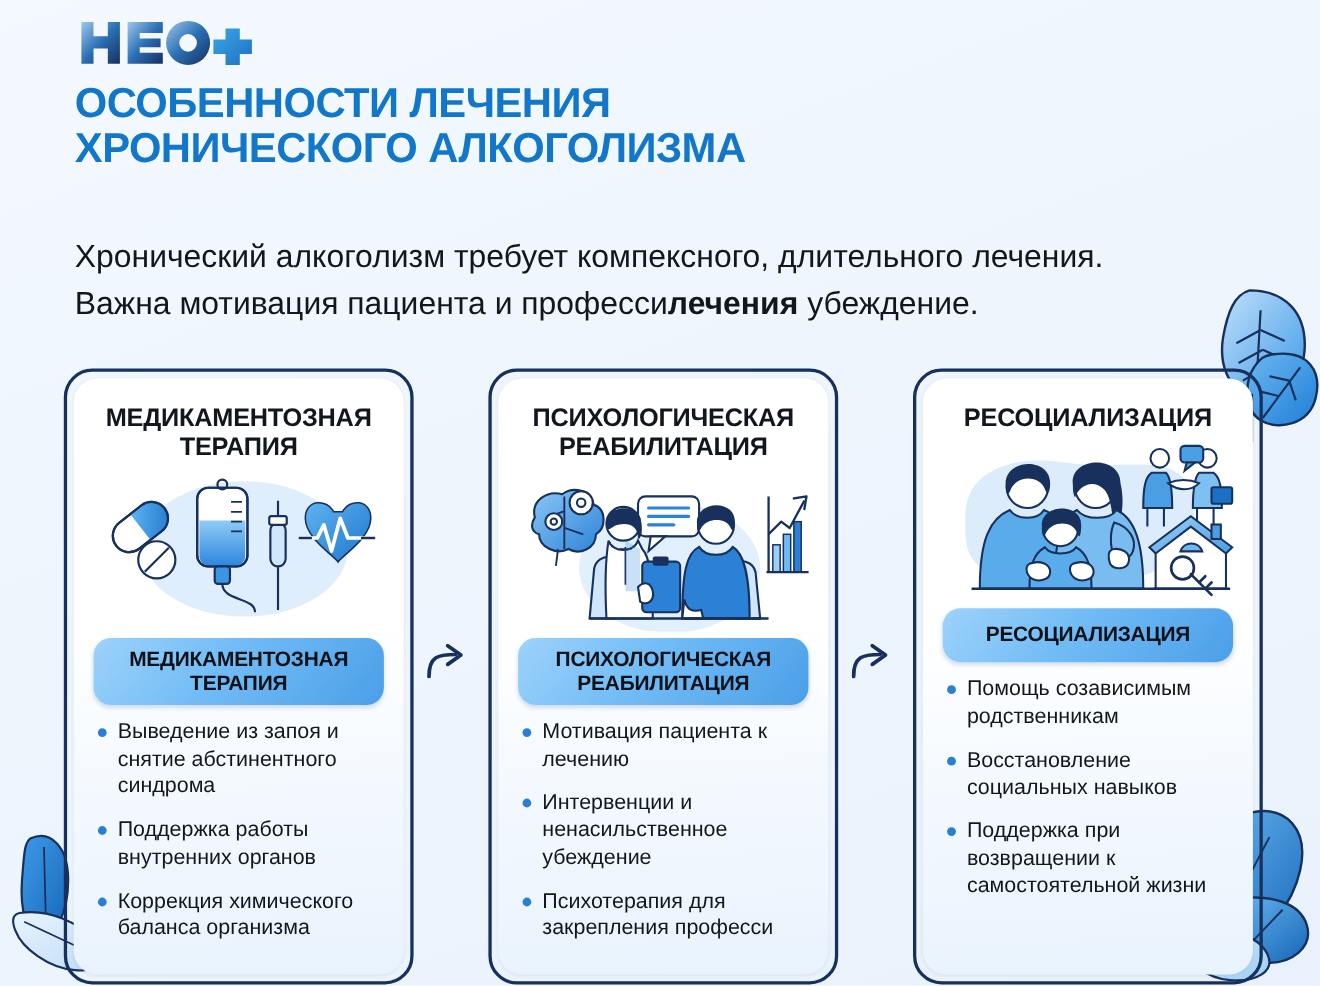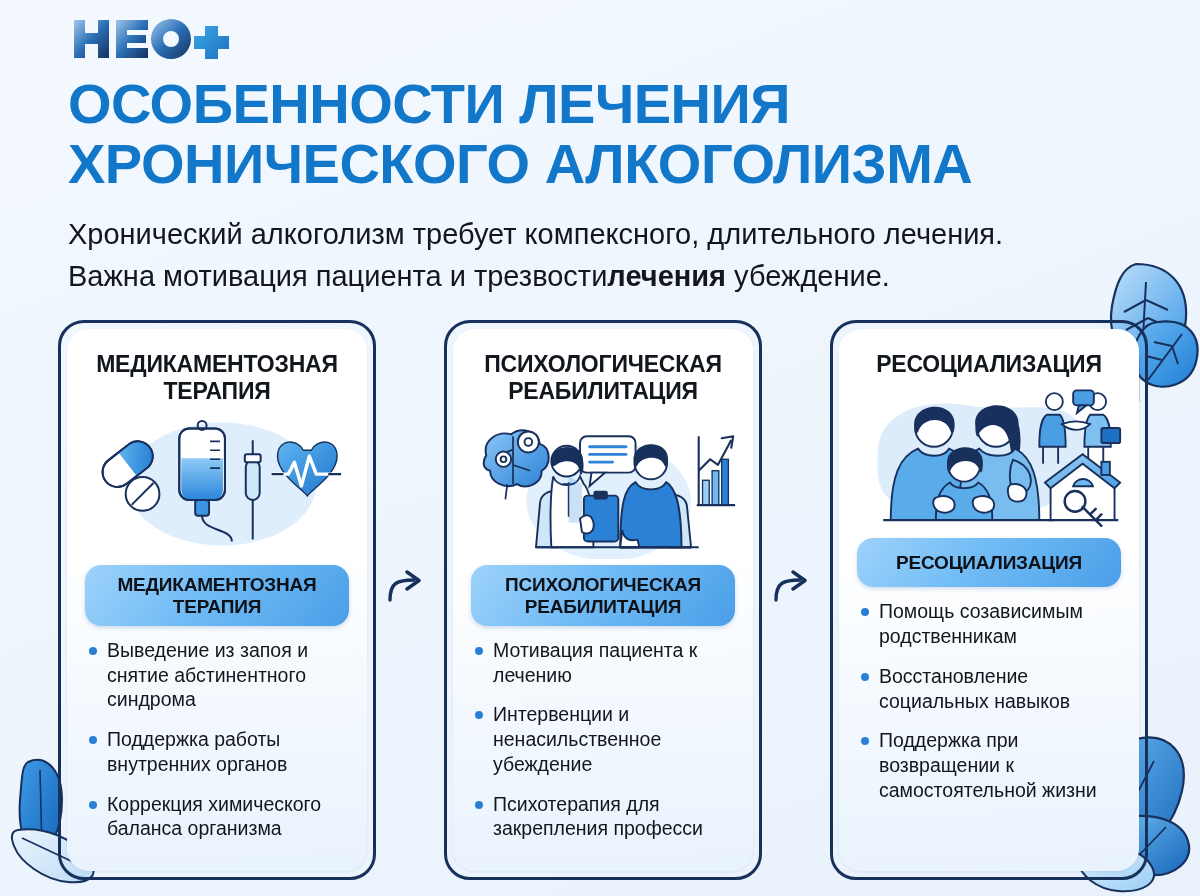--- a/index.html
+++ b/index.html
@@ -27,42 +27,42 @@
     position: absolute;
     left: 70px; top: 16px;
     height: 46px;
     display: flex; align-items: center;
   }
 
   .title {
     position: absolute;
     left: 68px; top: 74px;
     width: 1060px;
-    font-size: 56px;
+    font-size: 38px;
     font-weight: bold;
     line-height: 1.07;
     letter-spacing: -0.5px;
     color: #1277c9;
   }
   .title .l2 { display: block; }
 
   .subtitle {
     position: absolute;
     left: 68px; top: 213px;
     width: 1000px;
     font-size: 29px;
     line-height: 1.45;
     color: #13161c;
   }
   .subtitle b { font-weight: bold; }
 
   
   .cards {
     position: absolute;
-    left: 58px; top: 320px;
+    left: 58px; top: 335px;
     width: 1090px; height: 560px;
     display: flex;
     align-items: stretch;
     justify-content: space-between;
   }
 
   .card-outer {
     position: relative;
     width: 318px;
     border: 3px solid #17305c;
@@ -227,21 +227,21 @@
   </svg>
 </div>
 
 <h1 class="title">
   <span class="l1">ОСОБЕННОСТИ ЛЕЧЕНИЯ</span>
   <span class="l2">ХРОНИЧЕСКОГО АЛКОГОЛИЗМА</span>
 </h1>
 
 <p class="subtitle">
   <span>Хронический алкоголизм требует компексного, длительного лечения.</span><br>
-  <span>Важна мотивация пациента и трезвости</span><b>лечения</b><span> убеждение.</span>
+  <span>Важна мотивация пациента и професси</span><b>лечения</b><span> убеждение.</span>
 </p>
 
 <div class="cards">
 
   <div class="card-outer">
     <div class="card">
       <div class="card-title">МЕДИКАМЕНТОЗНАЯ ТЕРАПИЯ</div>
       <div class="illo">
         <svg width="270" height="140" viewBox="0 0 270 140">
           <defs>

